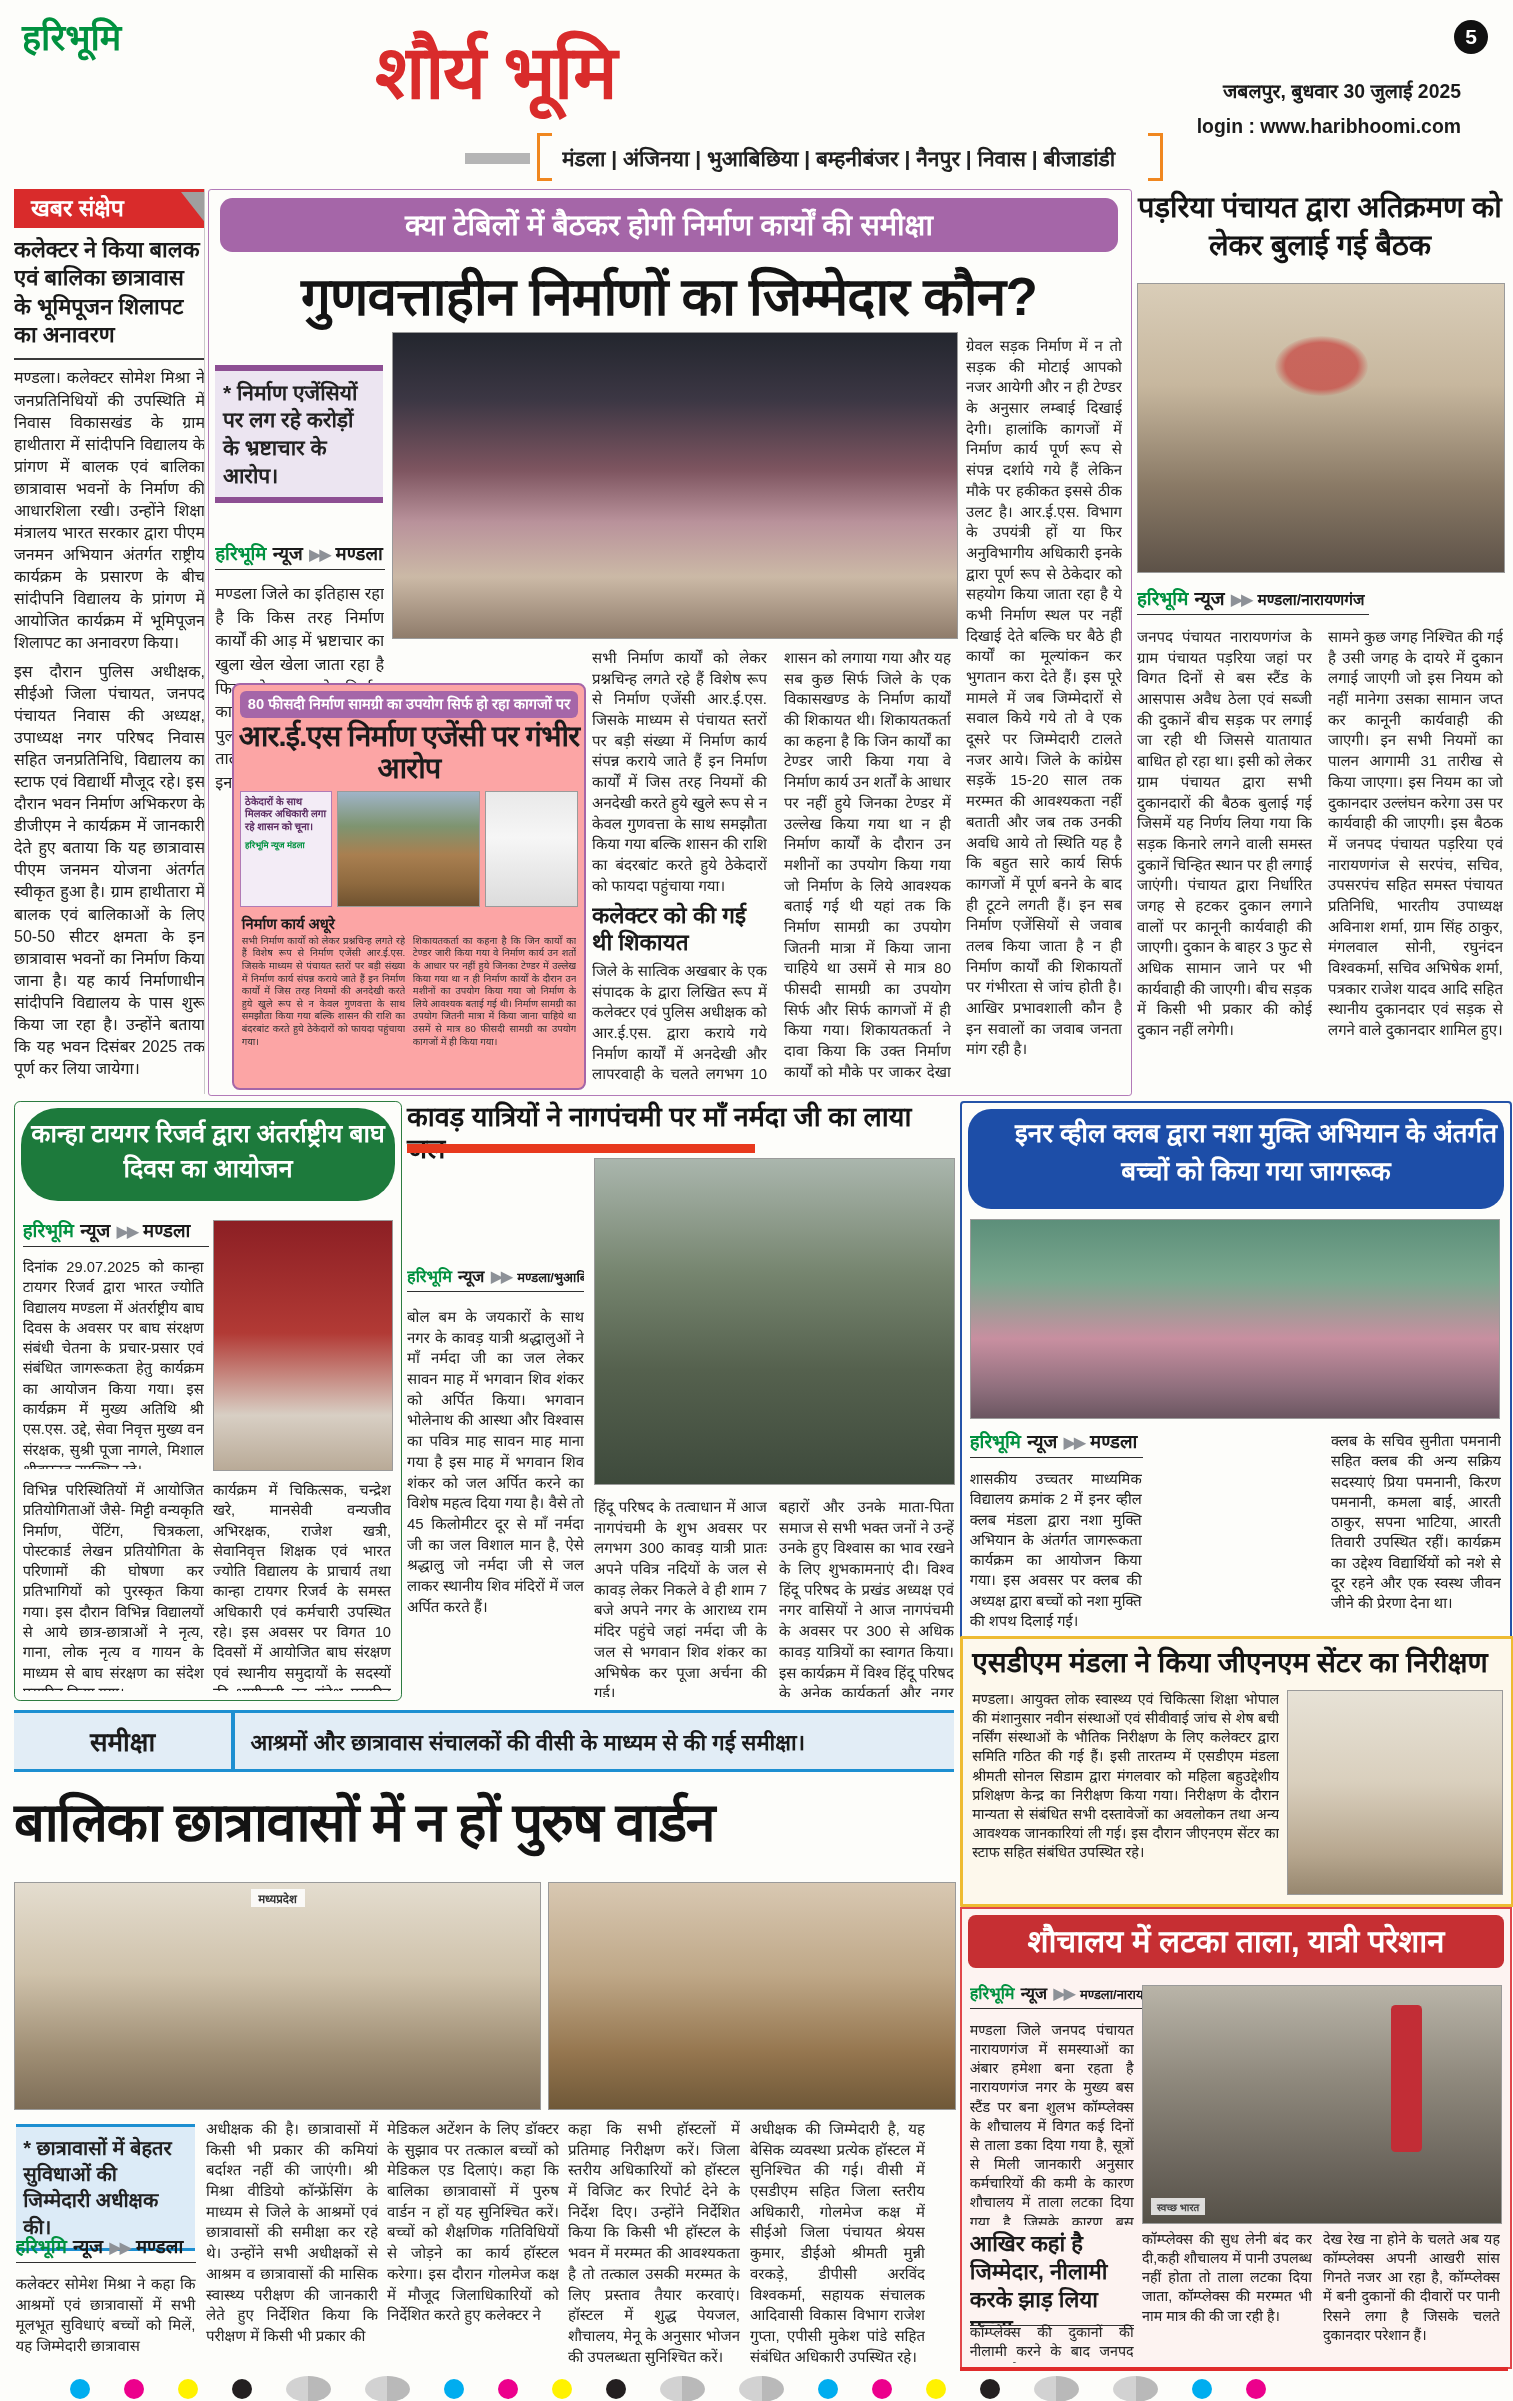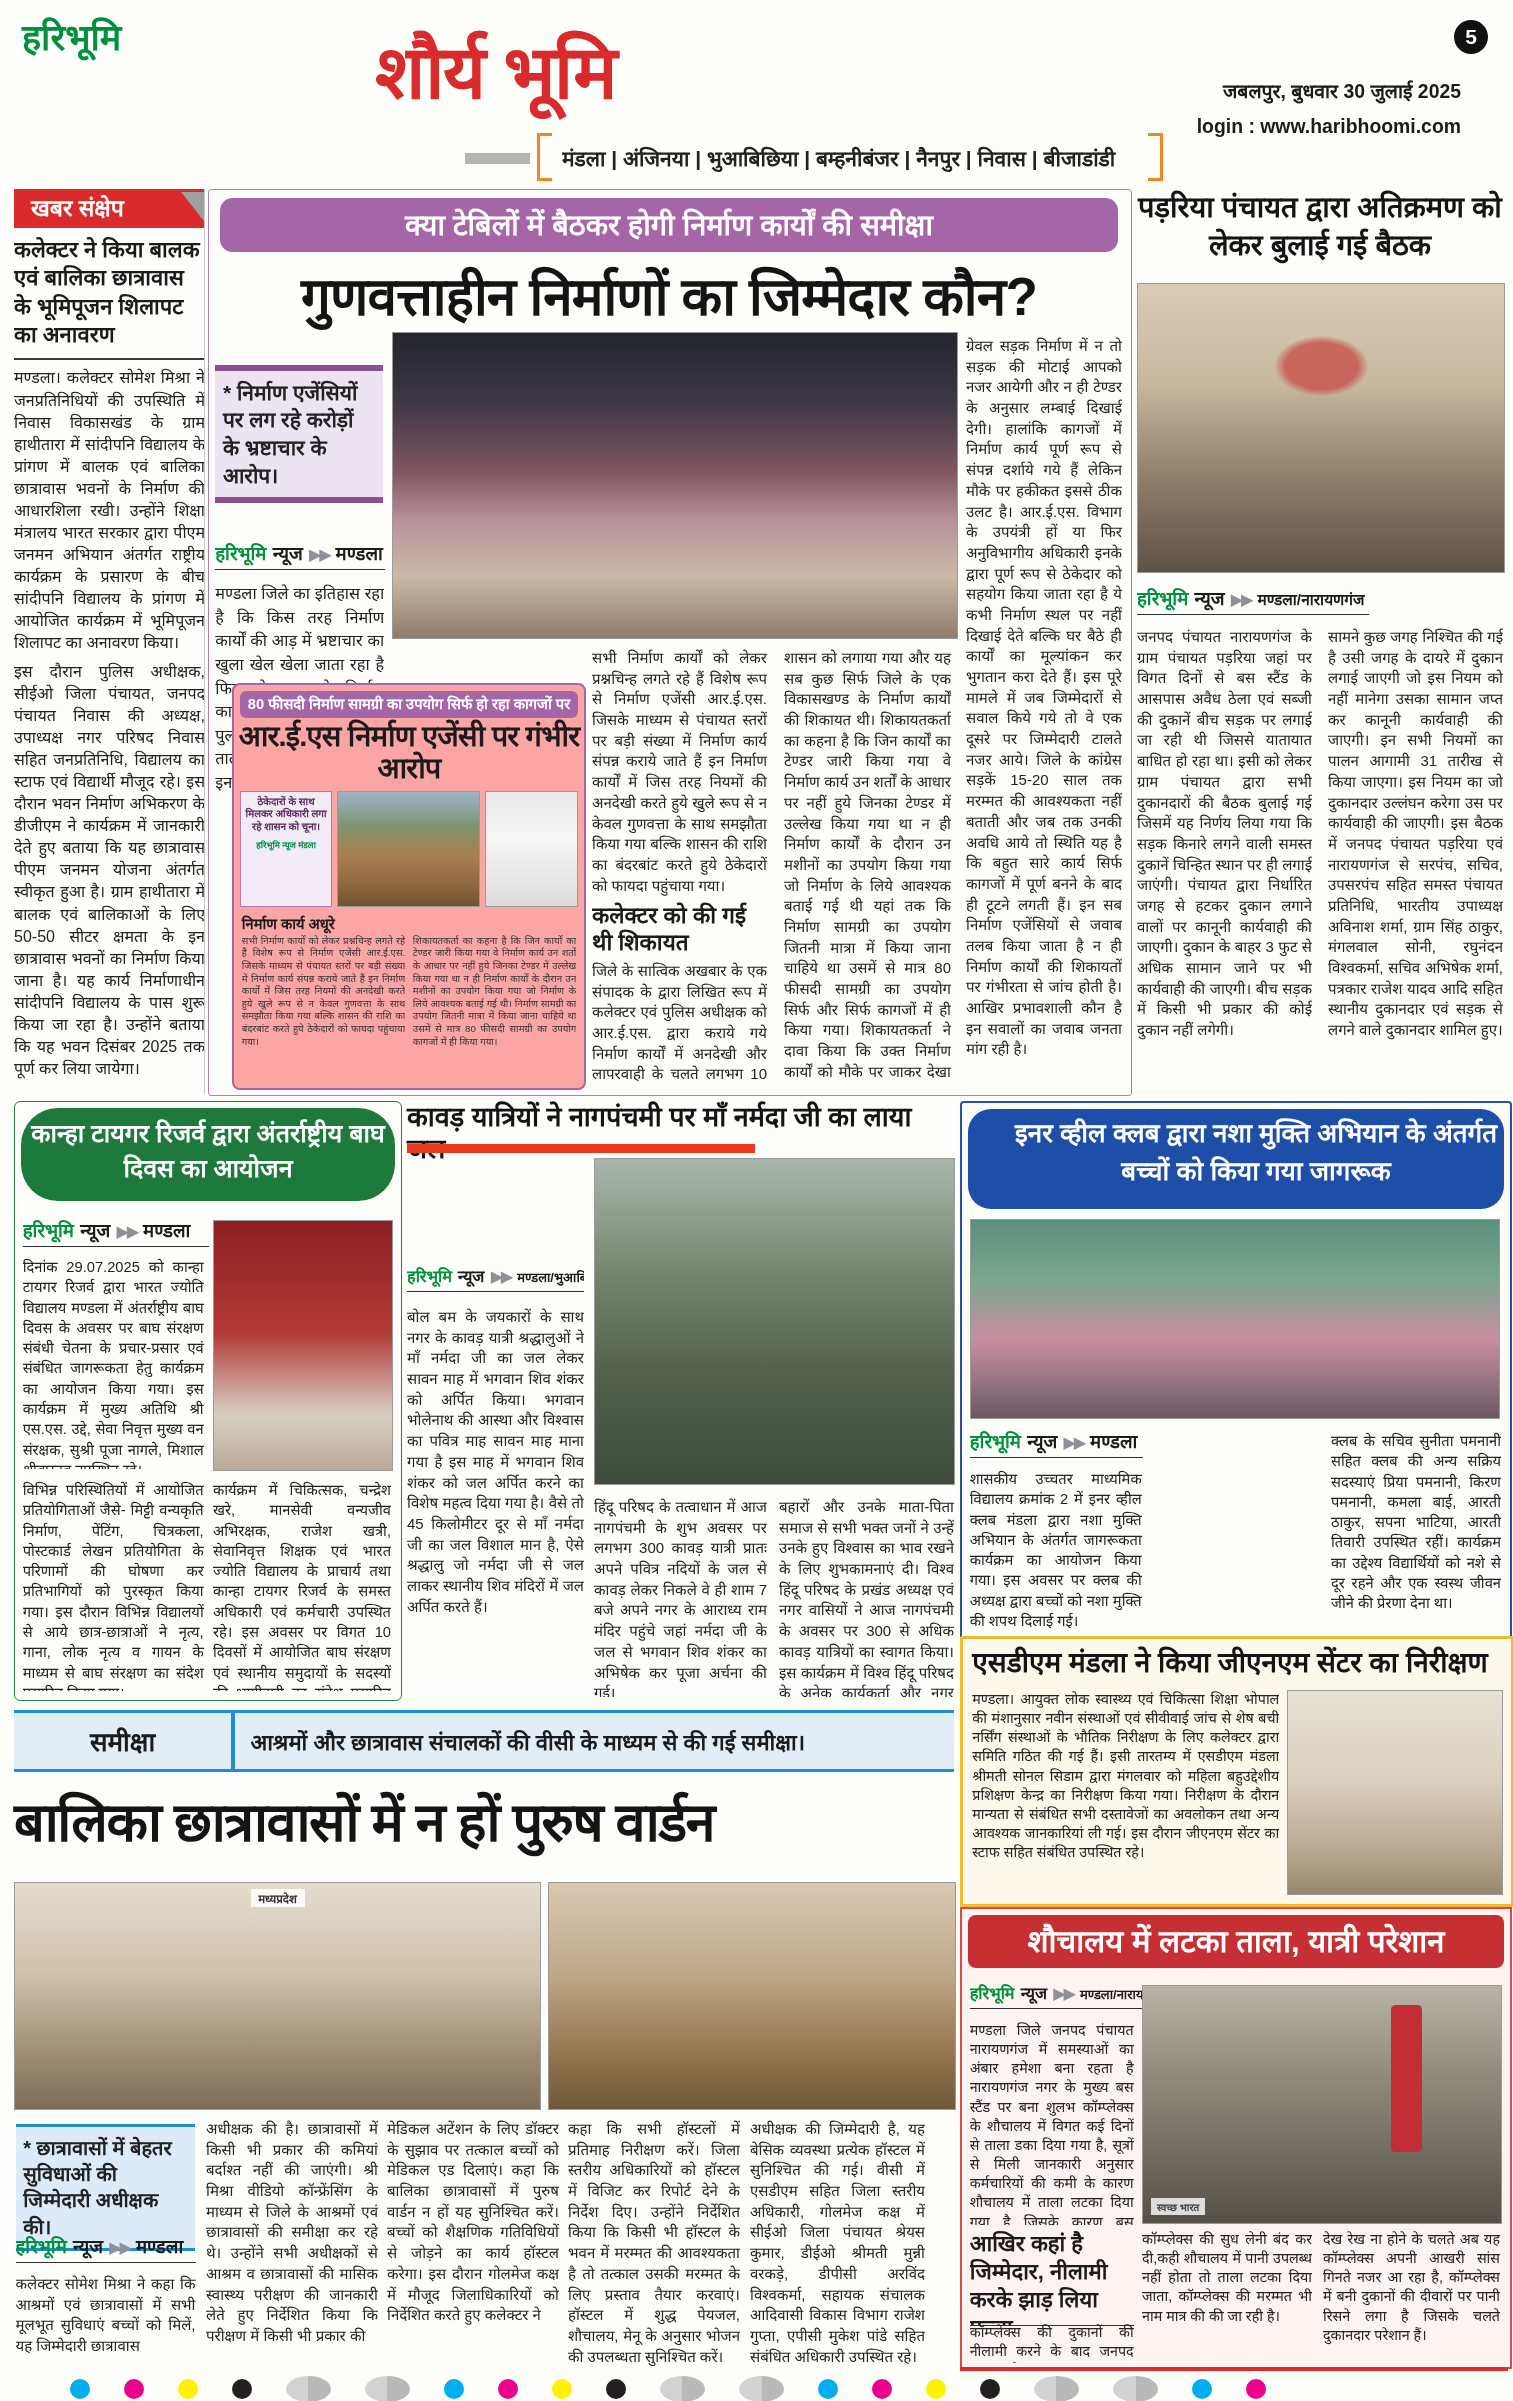--- a/index.html
+++ b/index.html
@@ -134,21 +134,21 @@
     <div class="abs bodytxt just clip" style="left:6.2px;top:392px;width:169px;height:291px;font-size:16.3px;line-height:1.45;">मण्डला जिले का इतिहास रहा है कि किस तरह निर्माण कार्यों की आड़ में भ्रष्टाचार का खुला खेल खेला जाता रहा है फिर चाहे वह स्टापडेम निर्माण कार्यों की बात हो या फिर पुल-पुलिया, सड़क एवं तालाब के निर्माण की बात। इन</div>
 
     <div class="abs photo p-meeting" style="left:183px;top:142px;width:564px;height:305px;"></div>
 
     <div class="abs bodytxt just clip" style="left:757px;top:146px;width:156px;height:747px;">ग्रेवल सड़क निर्माण में न तो सड़क की मोटाई आपको नजर आयेगी और न ही टेण्डर के अनुसार लम्बाई दिखाई देगी। हालांकि कागजों में निर्माण कार्य पूर्ण रूप से संपन्न दर्शाये गये हैं लेकिन मौके पर हकीकत इससे ठीक उलट है। आर.ई.एस. विभाग के उपयंत्री हों या फिर अनुविभागीय अधिकारी इनके द्वारा पूर्ण रूप से ठेकेदार को सहयोग किया जाता रहा है ये कभी निर्माण स्थल पर नहीं दिखाई देते बल्कि घर बैठे ही कार्यों का मूल्यांकन कर भुगतान करा देते हैं। इस पूरे मामले में जब जिम्मेदारों से सवाल किये गये तो वे एक दूसरे पर जिम्मेदारी टालते नजर आये। जिले के कांग्रेस सड़कें 15-20 साल तक मरम्मत की आवश्यकता नहीं बताती और जब तक उनकी अवधि आये तो स्थिति यह है कि बहुत सारे कार्य सिर्फ कागजों में पूर्ण बनने के बाद ही टूटने लगती हैं। इन सब निर्माण एजेंसियों से जवाब तलब किया जाता है न ही निर्माण कार्यों की शिकायतों पर गंभीरता से जांच होती है। आखिर प्रभावशाली कौन है इन सवालों का जवाब जनता मांग रही है।</div>
 
     <div class="abs insetbox" style="left:23px;top:493px;width:350px;height:403px;overflow:hidden;">
       <div class="inset-kicker">80 फीसदी निर्माण सामग्री का उपयोग सिर्फ हो रहा कागजों पर</div>
       <div class="inset-head">आर.ई.एस निर्माण एजेंसी पर गंभीर आरोप</div>
       <div style="display:flex;gap:4.6px;margin:6.2px 6.2px 0;height:116px;">
-        <div class="sidenote" style="width:82px;text-align:center;">
+        <div class="sidenote" style="width:82px;">
           <div>ठेकेदारों के साथ मिलकर अधिकारी लगा रहे शासन को चूना।</div>
           <div style="color:#00913f;margin-top:6.2px;font-size:8.5px;">हरिभूमि न्यूज मंडला</div>
         </div>
         <div class="photo p-road" style="flex:1;position:relative;"></div>
         <div class="photo p-docs" style="width:91px;"></div>
       </div>
       <div style="font-weight:800;font-size:14.7px;margin:6.2px 7.7px 1.5px;">निर्माण कार्य अधूरे</div>
       <div style="display:flex;gap:7.7px;margin:0 7.7px;">
         <div class="finetxt just clip" style="flex:1;height:132px;">सभी निर्माण कार्यों को लेकर प्रश्नचिन्ह लगते रहे हैं विशेष रूप से निर्माण एजेंसी आर.ई.एस. जिसके माध्यम से पंचायत स्तरों पर बड़ी संख्या में निर्माण कार्य संपन्न कराये जाते हैं इन निर्माण कार्यों में जिस तरह नियमों की अनदेखी करते हुये खुले रूप से न केवल गुणवत्ता के साथ समझौता किया गया बल्कि शासन की राशि का बंदरबांट करते हुये ठेकेदारों को फायदा पहुंचाया गया।</div>
         <div class="finetxt just clip" style="flex:1;height:132px;">शिकायतकर्ता का कहना है कि जिन कार्यों का टेण्डर जारी किया गया वे निर्माण कार्य उन शर्तों के आधार पर नहीं हुये जिनका टेण्डर में उल्लेख किया गया था न ही निर्माण कार्यों के दौरान उन मशीनों का उपयोग किया गया जो निर्माण के लिये आवश्यक बताई गई थी। निर्माण सामग्री का उपयोग जितनी मात्रा में किया जाना चाहिये था उसमें से मात्र 80 फीसदी सामग्री का उपयोग कागजों में ही किया गया।</div>

